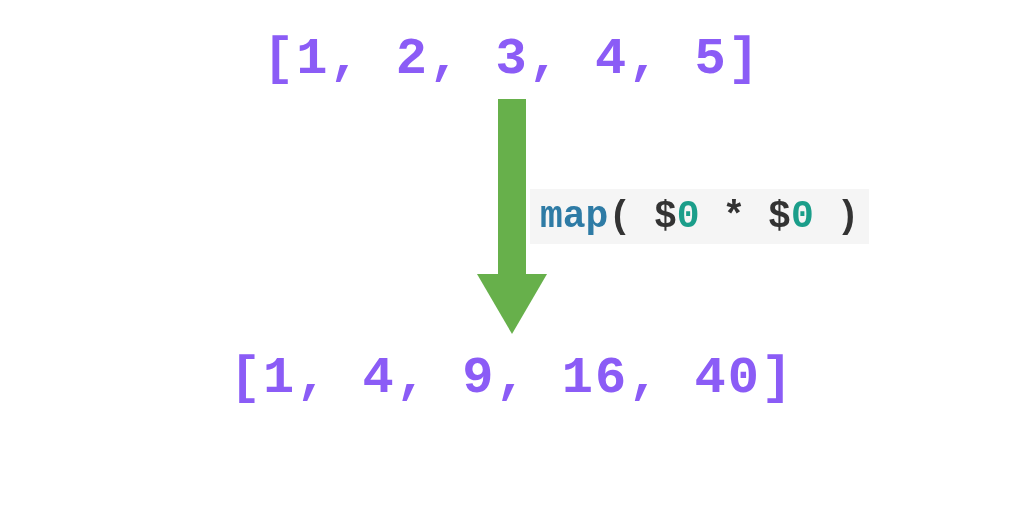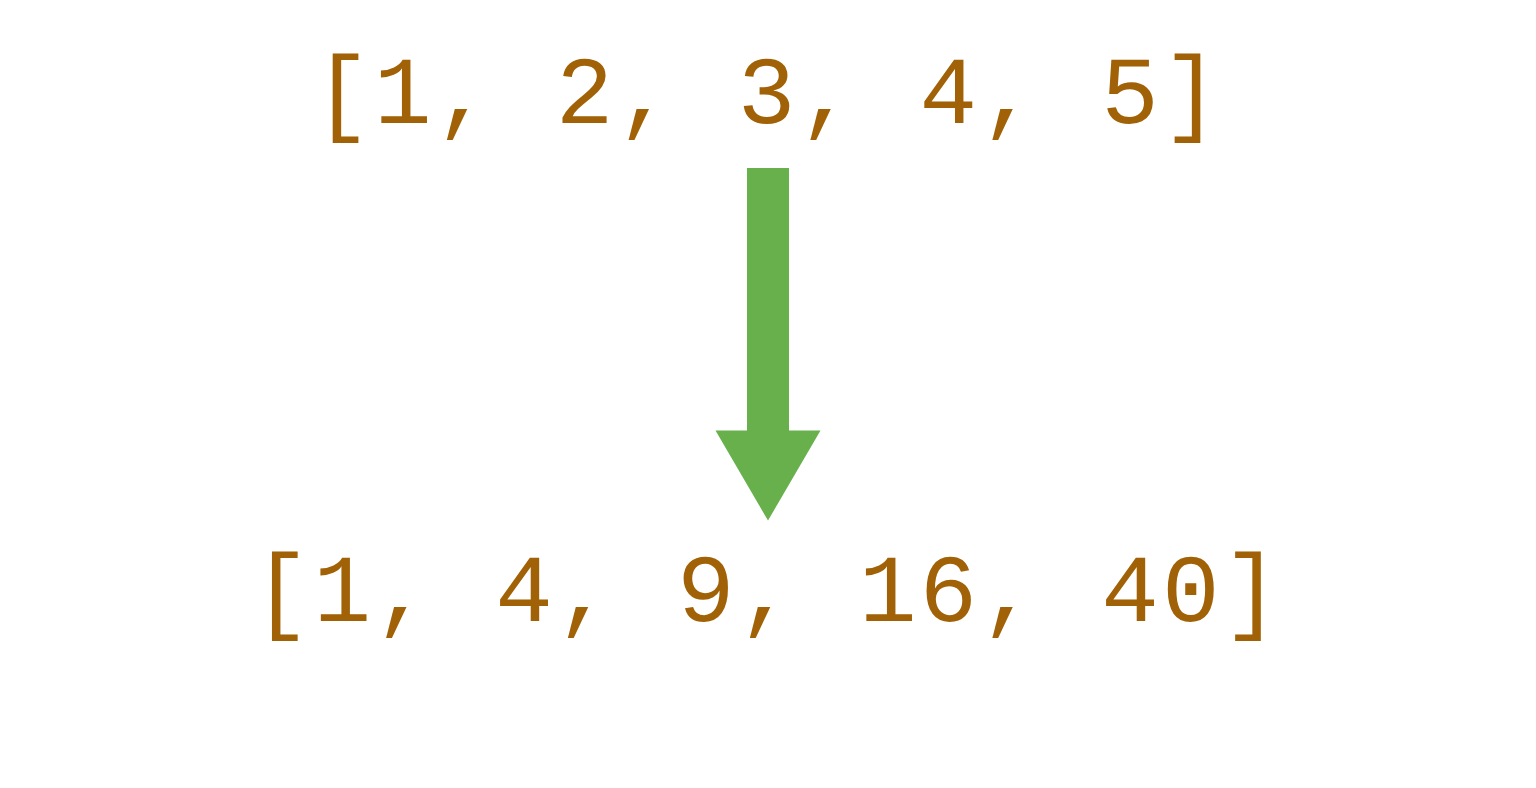--- a/index.html
+++ b/index.html
@@ -12,23 +12,23 @@
       height: 525px;
       background: #ffffff;
       font-family: 'Courier New', Courier, monospace;
       position: relative;
       display: flex;
       flex-direction: column;
       align-items: center;
       padding-top: 30px;
     }
     .array-display {
-      color: #a16207;
-      font-size: 64px;
-      font-weight: normal;
+      color: #8b5cf6;
+      font-size: 52px;
+      font-weight: bold;
       letter-spacing: 2px;
     }
     .arrow-container {
       position: relative;
       height: 260px;
       width: 100%;
       display: flex;
       justify-content: center;
       align-items: center;
     }
@@ -69,15 +69,18 @@
 </head>
 <body>
 
 <div class="array-display">[1, 2, 3, 4, 5]</div>
 
 <div class="arrow-container">
   <svg class="arrow-svg" width="80" height="240" viewBox="0 0 80 240">
     <rect x="26" y="0" width="28" height="180" fill="#67b04b"></rect>
     <polygon points="5,175 75,175 40,235" fill="#67b04b"></polygon>
   </svg>
+  <div class="map-label">
+    <span class="map-fn">map</span><span class="map-paren">( </span><span class="map-dollar">$</span><span class="map-zero">0</span><span> </span><span class="map-star">*</span><span> </span><span class="map-dollar">$</span><span class="map-zero">0</span><span class="map-paren"> )</span>
+  </div>
 </div>
 
 <div class="array-display output-array">[1, 4, 9, 16, 40]</div>
 
 </body></html>

